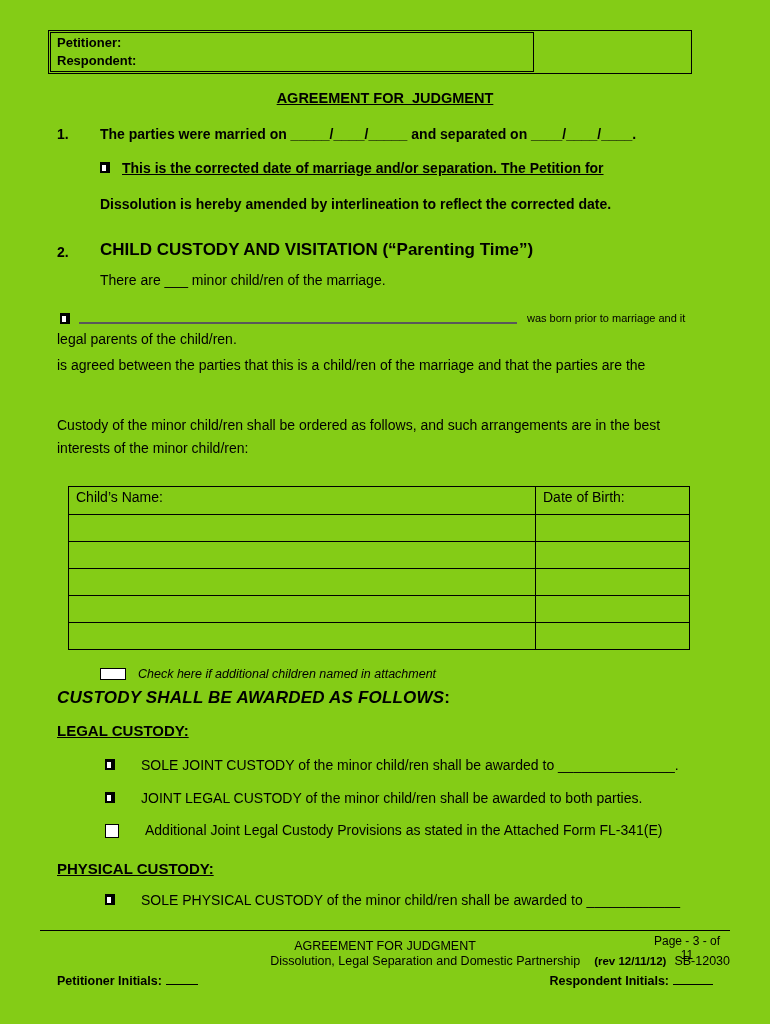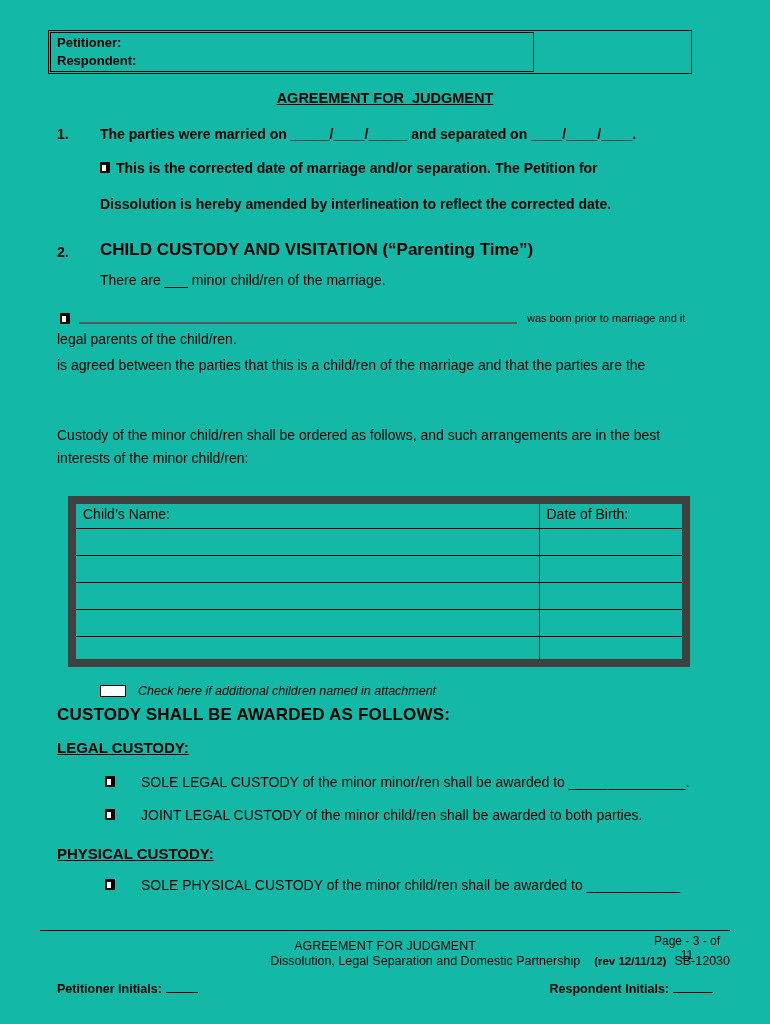--- a/index.html
+++ b/index.html
@@ -1,27 +1,27 @@
 <!DOCTYPE html>
 <html><head>
 <meta charset="utf-8">
 <style>
   * { margin:0; padding:0; box-sizing:border-box; }
   html,body { background:#ffffff; }
   .page {
     position:relative;
     width:770px; height:1024px;
-    background:#14b8a6;
+    background:#84cc16;
     font-family:"Liberation Sans", sans-serif;
     color:#000;
     padding:30px 57px 0 57px;
     overflow:hidden;
   }
   .b { font-weight:bold; }
-  .bi { font-weight:bold; }
+  .bi { font-weight:bold; font-style:italic; }
   .u { text-decoration:underline; }
 
   
   .caption-wrap {
     width:644px; margin-left:-9px; height:44px;
     border:1px solid #000; padding:1px;
     display:flex;
   }
   .caption-left {
     width:484px; border:1px solid #000;
@@ -35,54 +35,54 @@
 
   .title { margin-top:16px; text-align:center; font-size:14.5px; font-weight:bold; height:20px; }
   .title span { white-space:pre; text-decoration:underline; }
 
   .numbered { position:relative; padding-left:43px; }
   .num { position:absolute; left:0; top:0; }
 
   .s1-line { margin-top:16px; font-size:14px; font-weight:bold; height:20px; }
   .cbrow { display:flex; align-items:flex-start; }
   .corrected-row { margin-top:14px; height:20px; padding-left:43px; }
-  .corrected-row .txt { font-size:14px; font-weight:bold; margin-left:6px; }
+  .corrected-row .txt { font-size:14px; font-weight:bold; margin-left:12px;text-decoration:underline; }
   .s1-cont { margin-top:16px; padding-left:43px; font-size:14px; font-weight:bold; height:20px; }
 
   .h2row { margin-top:24px; height:24px; }
   .h2row .num { font-size:14px; top:4px; }
   .h2 { font-size:17px; font-weight:bold; }
 
   .bodyline { font-size:14px; height:20px; }
   .count-line { margin-top:8px; padding-left:43px; }
 
   .born-row { margin-top:10px; height:22px; align-items:flex-end; padding-left:3px; }
   .blank-long { display:inline-block; width:438px; height:16px; border-bottom:2px solid #595959; margin-left:9px; flex:none; }
   .born-row .txt { font-size:11px; margin-left:10px; white-space:nowrap; }
 
   .pline2 { margin-top:6px; }
   .pline3 { margin-top:7px; }
-  .custody-intro1 { margin-top:50px; }
+  .custody-intro1 { margin-top:40px; }
   .custody-intro2 { margin-top:3px; }
 
   
   .cb-bold {
     display:inline-block; flex:none;
     width:10px; height:11px; background:#fff;
     border:2px solid #000; border-top-width:3px; border-right-width:4px;
     margin-top:2px;
   }
   .cb-thin { display:inline-block; flex:none; width:14px; height:14px; border:1px solid #000; background:#fff; margin-top:2px; }
   .cb-wide { display:inline-block; flex:none; width:26px; height:12px; border:1px solid #000; background:#fff; }
 
   
   table.children-table {
     margin-top:26px; margin-left:11px;
     width:622px; border-collapse:collapse;
-    border:8px solid #404040;
+    border:1px solid #404040;
   }
   table.children-table td { border:1px solid #000; font-size:14px; padding:2px 7px; vertical-align:top; }
   table.children-table td.name-col { width:467px; }
   table.children-table tr.hdr td { height:28px; }
   table.children-table tr.datarow td { height:27px; }
 
   .attach-row { margin-top:16px; padding-left:43px; display:flex; align-items:center; gap:12px; height:16px; }
   .attach-note { font-size:12.5px; font-style:italic; }
 
   .custody-head { margin-top:6px; font-size:17px; height:24px; letter-spacing:0.2px; }
@@ -99,21 +99,21 @@
 
   
   .footer {
     position:absolute; top:930px; left:40px; width:690px;
     border-top:1px solid #000; font-size:12px;
   }
   .pagenum { position:absolute; right:10px; top:3px; text-align:center; line-height:14px; }
   .f1 { text-align:center; margin-top:8px; font-size:12.5px; }
   .f2 { text-align:right; margin-top:1px; font-size:12.5px; }
   .f2 .frev { font-weight:bold; font-size:11.5px; margin:0 8px 0 14px; }
-  .f3 { display:flex; justify-content:space-between; padding:0 17px; margin-top:14px; font-size:12.5px; }
+  .f3 { display:flex; justify-content:space-between; padding:0 17px; margin-top:6px; font-size:12.5px; }
   .init-blank { display:inline-block; width:32px; height:11px; border-bottom:1px solid #000; margin-left:4px; }
   .init-blank.resp { width:40px; }
 </style>
 </head>
 <body>
 
 <div class="page">
 
   <div class="caption-wrap">
     <div class="caption-left">
@@ -184,25 +184,29 @@
     <span class="cb-wide"></span>
     <span class="attach-note">Check here if additional children named in attachment</span>
   </div>
 
   <div class="custody-head"><span class="bi">CUSTODY SHALL BE AWARDED AS FOLLOWS</span><span class="b">:</span></div>
 
   <div class="sub-head legal-head"><span class="u">LEGAL CUSTODY:</span></div>
 
   <div class="cust-item ci-1">
     <span class="cb-bold"></span>
-    <span class="txt">SOLE LEGAL CUSTODY of the minor minor/ren shall be awarded to _______________.</span>
+    <span class="txt">SOLE JOINT CUSTODY of the minor child/ren shall be awarded to _______________.</span>
   </div>
   <div class="cust-item ci-2">
     <span class="cb-bold"></span>
     <span class="txt">JOINT LEGAL CUSTODY of the minor child/ren shall be awarded to both parties.</span>
+  </div>
+  <div class="cust-item ci-3">
+    <span class="cb-thin"></span>
+    <span class="txt">Additional Joint Legal Custody Provisions as stated in the Attached Form FL-341(E)</span>
   </div>
 
   <div class="sub-head phys-head"><span class="u">PHYSICAL CUSTODY:</span></div>
 
   <div class="cust-item ci-4">
     <span class="cb-bold"></span>
     <span class="txt">SOLE PHYSICAL CUSTODY of the minor child/ren shall be awarded to ____________</span>
   </div>
 
   <div class="footer">

